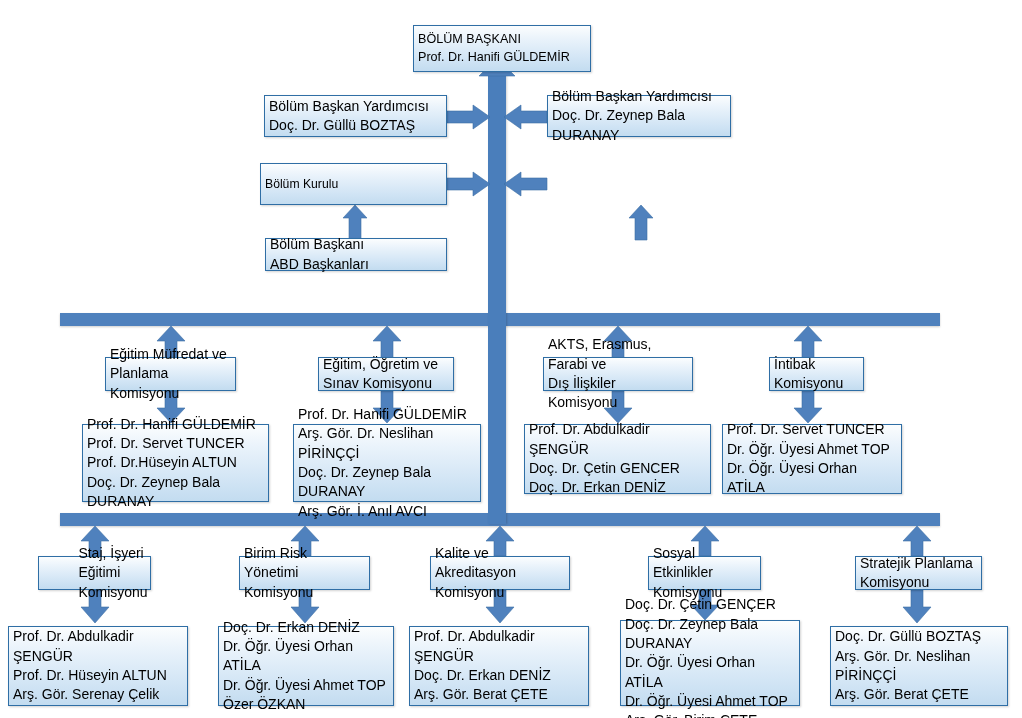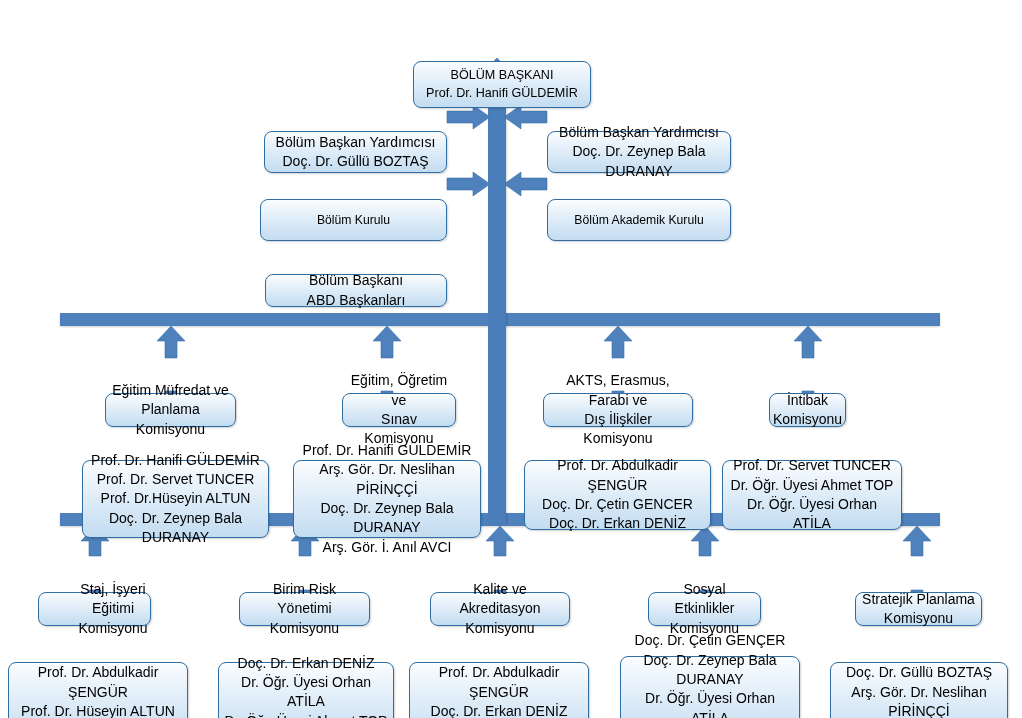--- a/index.html
+++ b/index.html
@@ -17,28 +17,26 @@
     height: 718px;
     overflow: hidden;
     background: #ffffff;
   }
   
   .box {
     position: absolute;
     box-sizing: border-box;
     border: 1px solid #2f6ea5;
     background: linear-gradient(to bottom, #fbfdfe 0%, #eaf3fb 28%, #d2e5f5 72%, #c3dcf0 100%);
-    border-radius: 8px;
+    border-radius: 0;
     display: flex;
     align-items: center;
     justify-content: center;
-    text-align: center;
     box-shadow: 1px 1px 2px rgba(0,0,0,0.18);
     z-index: 5;
-    margin-top: 36px;
   }
   .box .txt {
     width: 100%;
     padding: 0 4px;
     line-height: 1.38;
     white-space: pre-line;
   }
   .fs-11 { font-size: 14px; }
   .fs-12 { font-size: 12.2px; }
   .fs-125 { font-size: 12.6px; }
@@ -96,23 +94,20 @@
     <polygon points="0,6 26,6 26,0 43,12 26,24 26,18 0,18"></polygon>
   </svg>
 
   <svg class="arrow" style="left:503px; top:105px;" width="44" height="24" viewBox="0 0 44 24">
     <polygon points="44,6 18,6 18,0 1,12 18,24 18,18 44,18"></polygon>
   </svg>
 
   <div class="box" style="left:260px; top:163px; width:187px; height:42px;">
     <span class="txt fs-12">Bölüm Kurulu</span>
   </div>
-  <div class="box" style="left:547px; top:163px; width:184px; height:42px;">
-    <span class="txt fs-12">Bölüm Akademik Kurulu</span>
-  </div>
   <svg class="arrow" style="left:447px; top:172px;" width="44" height="24" viewBox="0 0 44 24">
     <polygon points="0,6 26,6 26,0 43,12 26,24 26,18 0,18"></polygon>
   </svg>
   <svg class="arrow" style="left:503px; top:172px;" width="44" height="24" viewBox="0 0 44 24">
     <polygon points="44,6 18,6 18,0 1,12 18,24 18,18 44,18"></polygon>
   </svg>
 
   <div class="box" style="left:265px; top:238px; width:182px; height:33px;">
     <span class="txt fs-11">Bölüm Başkanı
 ABD Başkanları</span>
@@ -139,29 +134,29 @@
     <polygon points="15,0 29,15 21,15 21,32 9,32 9,15 1,15"></polygon>
   </svg>
   <svg class="arrow" style="left:793px; top:326px;" width="30" height="32" viewBox="0 0 30 32">
     <polygon points="15,0 29,15 21,15 21,32 9,32 9,15 1,15"></polygon>
   </svg>
 
   <div class="box" style="left:105px; top:357px; width:131px; height:34px;">
     <span class="txt fs-11">Eğitim Müfredat ve
 Planlama Komisyonu</span>
   </div>
-  <div class="box" style="left:342px; top:357px; width:114px; height:34px;">
+  <div class="box" style="left:318px; top:357px; width:136px; height:34px;">
     <span class="txt fs-11">Eğitim, Öğretim ve
 Sınav Komisyonu</span>
   </div>
   <div class="box" style="left:543px; top:357px; width:150px; height:34px;">
     <span class="txt fs-11">AKTS, Erasmus, Farabi ve
 Dış İlişkiler Komisyonu</span>
   </div>
-  <div class="box" style="left:769px; top:357px; width:77px; height:34px;">
+  <div class="box" style="left:769px; top:357px; width:95px; height:34px;">
     <span class="txt fs-11">İntibak
 Komisyonu</span>
   </div>
 
   <svg class="arrow" style="left:156px; top:391px;" width="30" height="32" viewBox="0 0 30 32">
     <polygon points="15,32 29,17 21,17 21,0 9,0 9,17 1,17"></polygon>
   </svg>
   <svg class="arrow" style="left:372px; top:391px;" width="30" height="32" viewBox="0 0 30 32">
     <polygon points="15,32 29,17 21,17 21,0 9,0 9,17 1,17"></polygon>
   </svg>

